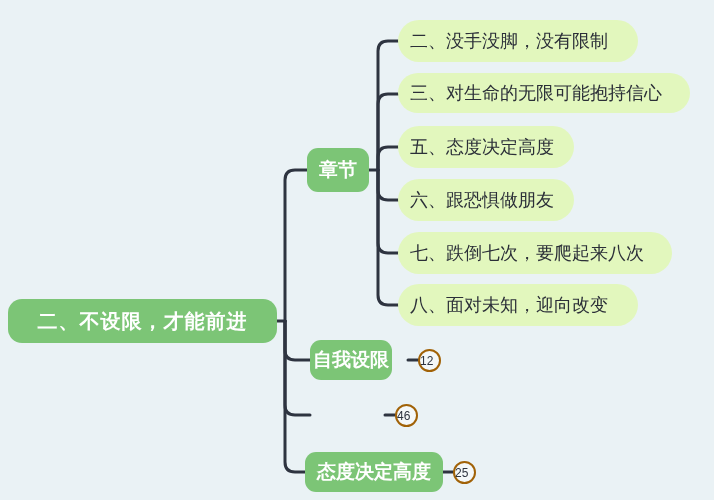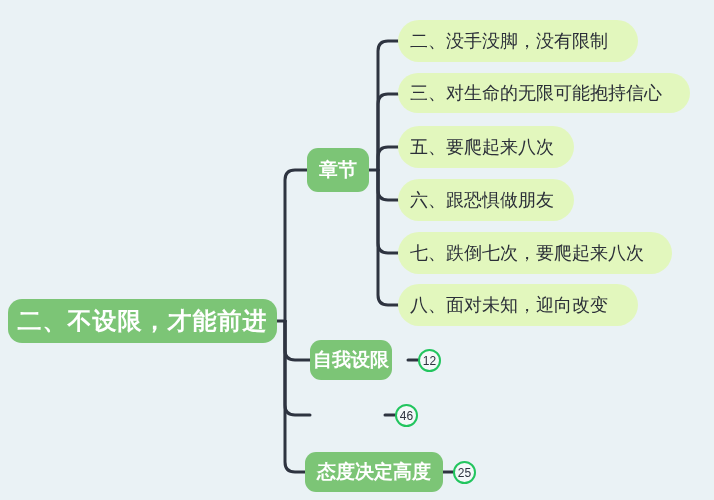--- a/index.html
+++ b/index.html
@@ -36,21 +36,21 @@
     display: flex;
     align-items: center;
     justify-content: center;
     white-space: nowrap;
     border-radius: 12px;
   }
   
   .node.root {
     background: #7cc576;
     color: #ffffff;
-    font-size: 24px;
+    font-size: 20px;
     font-weight: bold;
     letter-spacing: 1px;
     padding: 8px 16px;
     border-radius: 14px;
   }
   
   .node.branch {
     background: #7cc576;
     color: #ffffff;
     font-size: 19px;
@@ -69,27 +69,26 @@
     justify-content: flex-start;
   }
   
   .badge {
     position: absolute;
     z-index: 3;
     width: 23px;
     height: 23px;
     border-radius: 50%;
     background: #f4f8f9;
-    border: 2px solid #22c55e;
+    border: 2px solid #a16207;
     color: #2e3440;
     font-size: 12px;
     font-weight: normal;
     display: flex;
     align-items: center;
-    justify-content: center;
     box-sizing: border-box;
     line-height: 1;
   }
 </style>
 </head>
 <body>
 
 <div id="mindmap">
 
   <svg id="edges" viewBox="0 0 714 500" xmlns="http://www.w3.org/2000/svg">
@@ -135,21 +134,21 @@
 
   <div class="node leaf" style="left:398px; top:20px; width:240px; height:42px;">
     <span>二、没手没脚，没有限制</span>
   </div>
 
   <div class="node leaf" style="left:398px; top:73px; width:292px; height:40px;">
     <span>三、对生命的无限可能抱持信心</span>
   </div>
 
   <div class="node leaf" style="left:398px; top:126px; width:176px; height:42px;">
-    <span>五、要爬起来八次</span>
+    <span>五、态度决定高度</span>
   </div>
 
   <div class="node leaf" style="left:398px; top:179px; width:176px; height:42px;">
     <span>六、跟恐惧做朋友</span>
   </div>
 
   <div class="node leaf" style="left:398px; top:232px; width:274px; height:42px;">
     <span>七、跌倒七次，要爬起来八次</span>
   </div>
 

